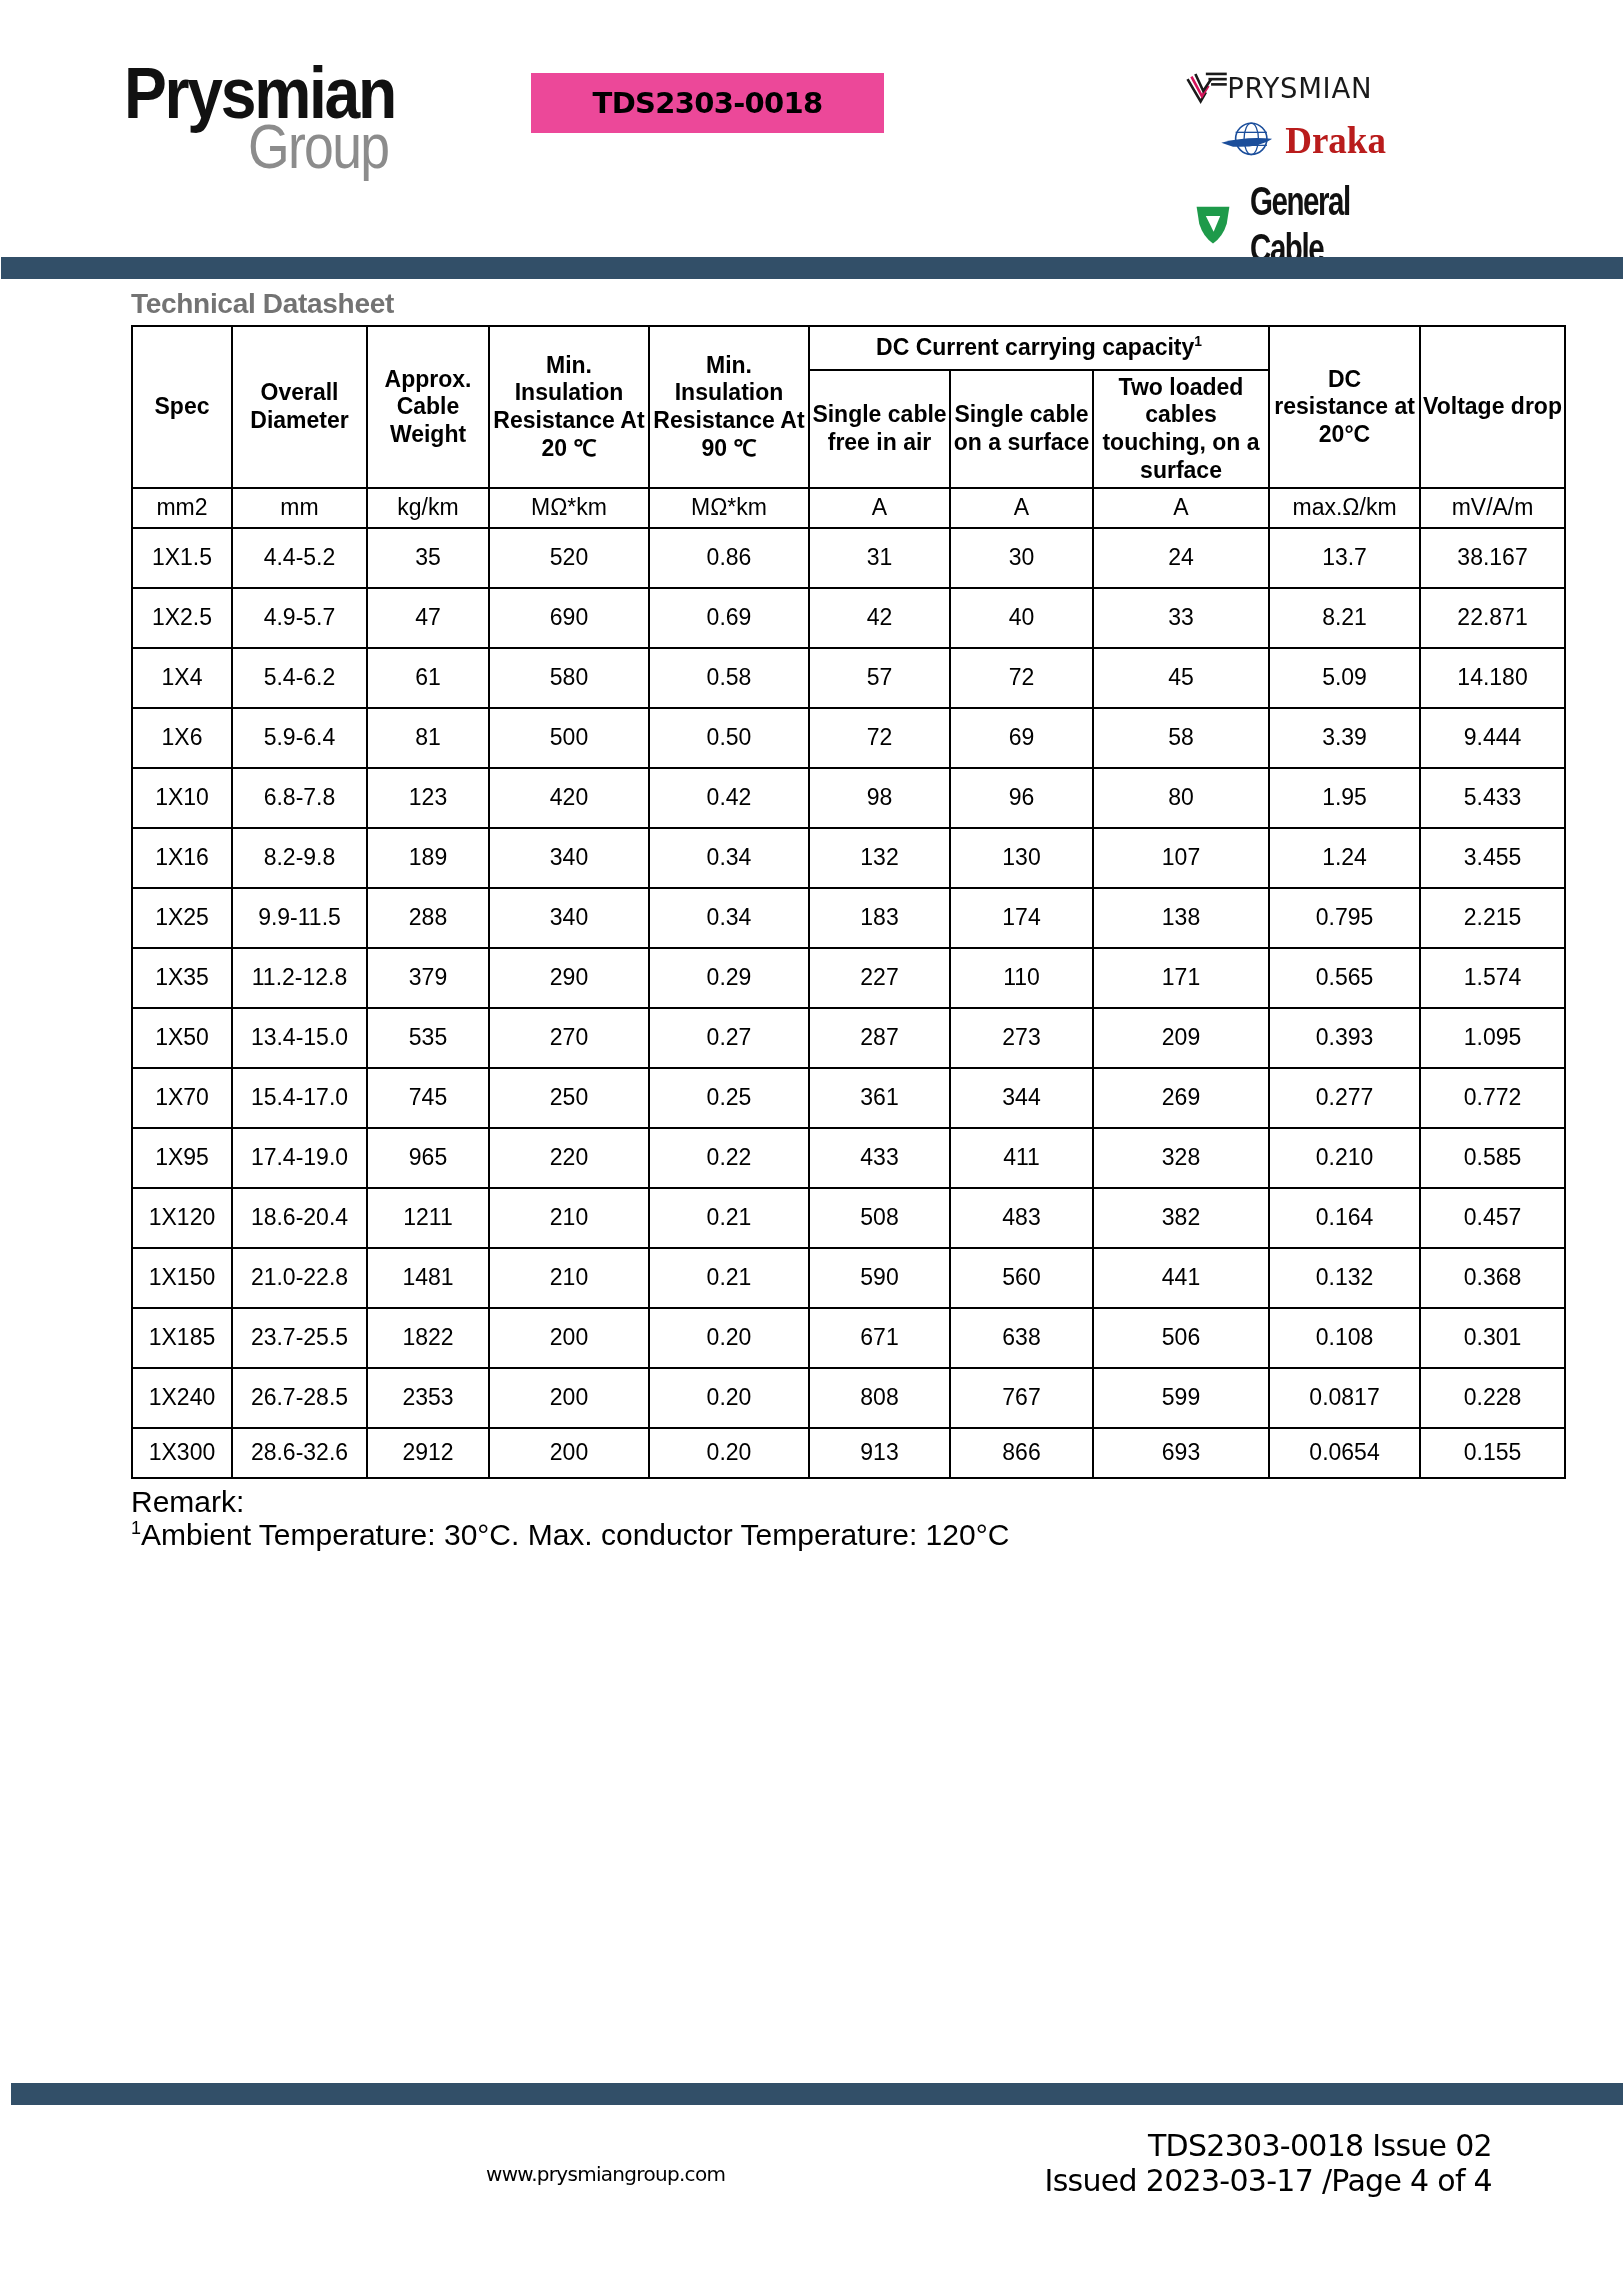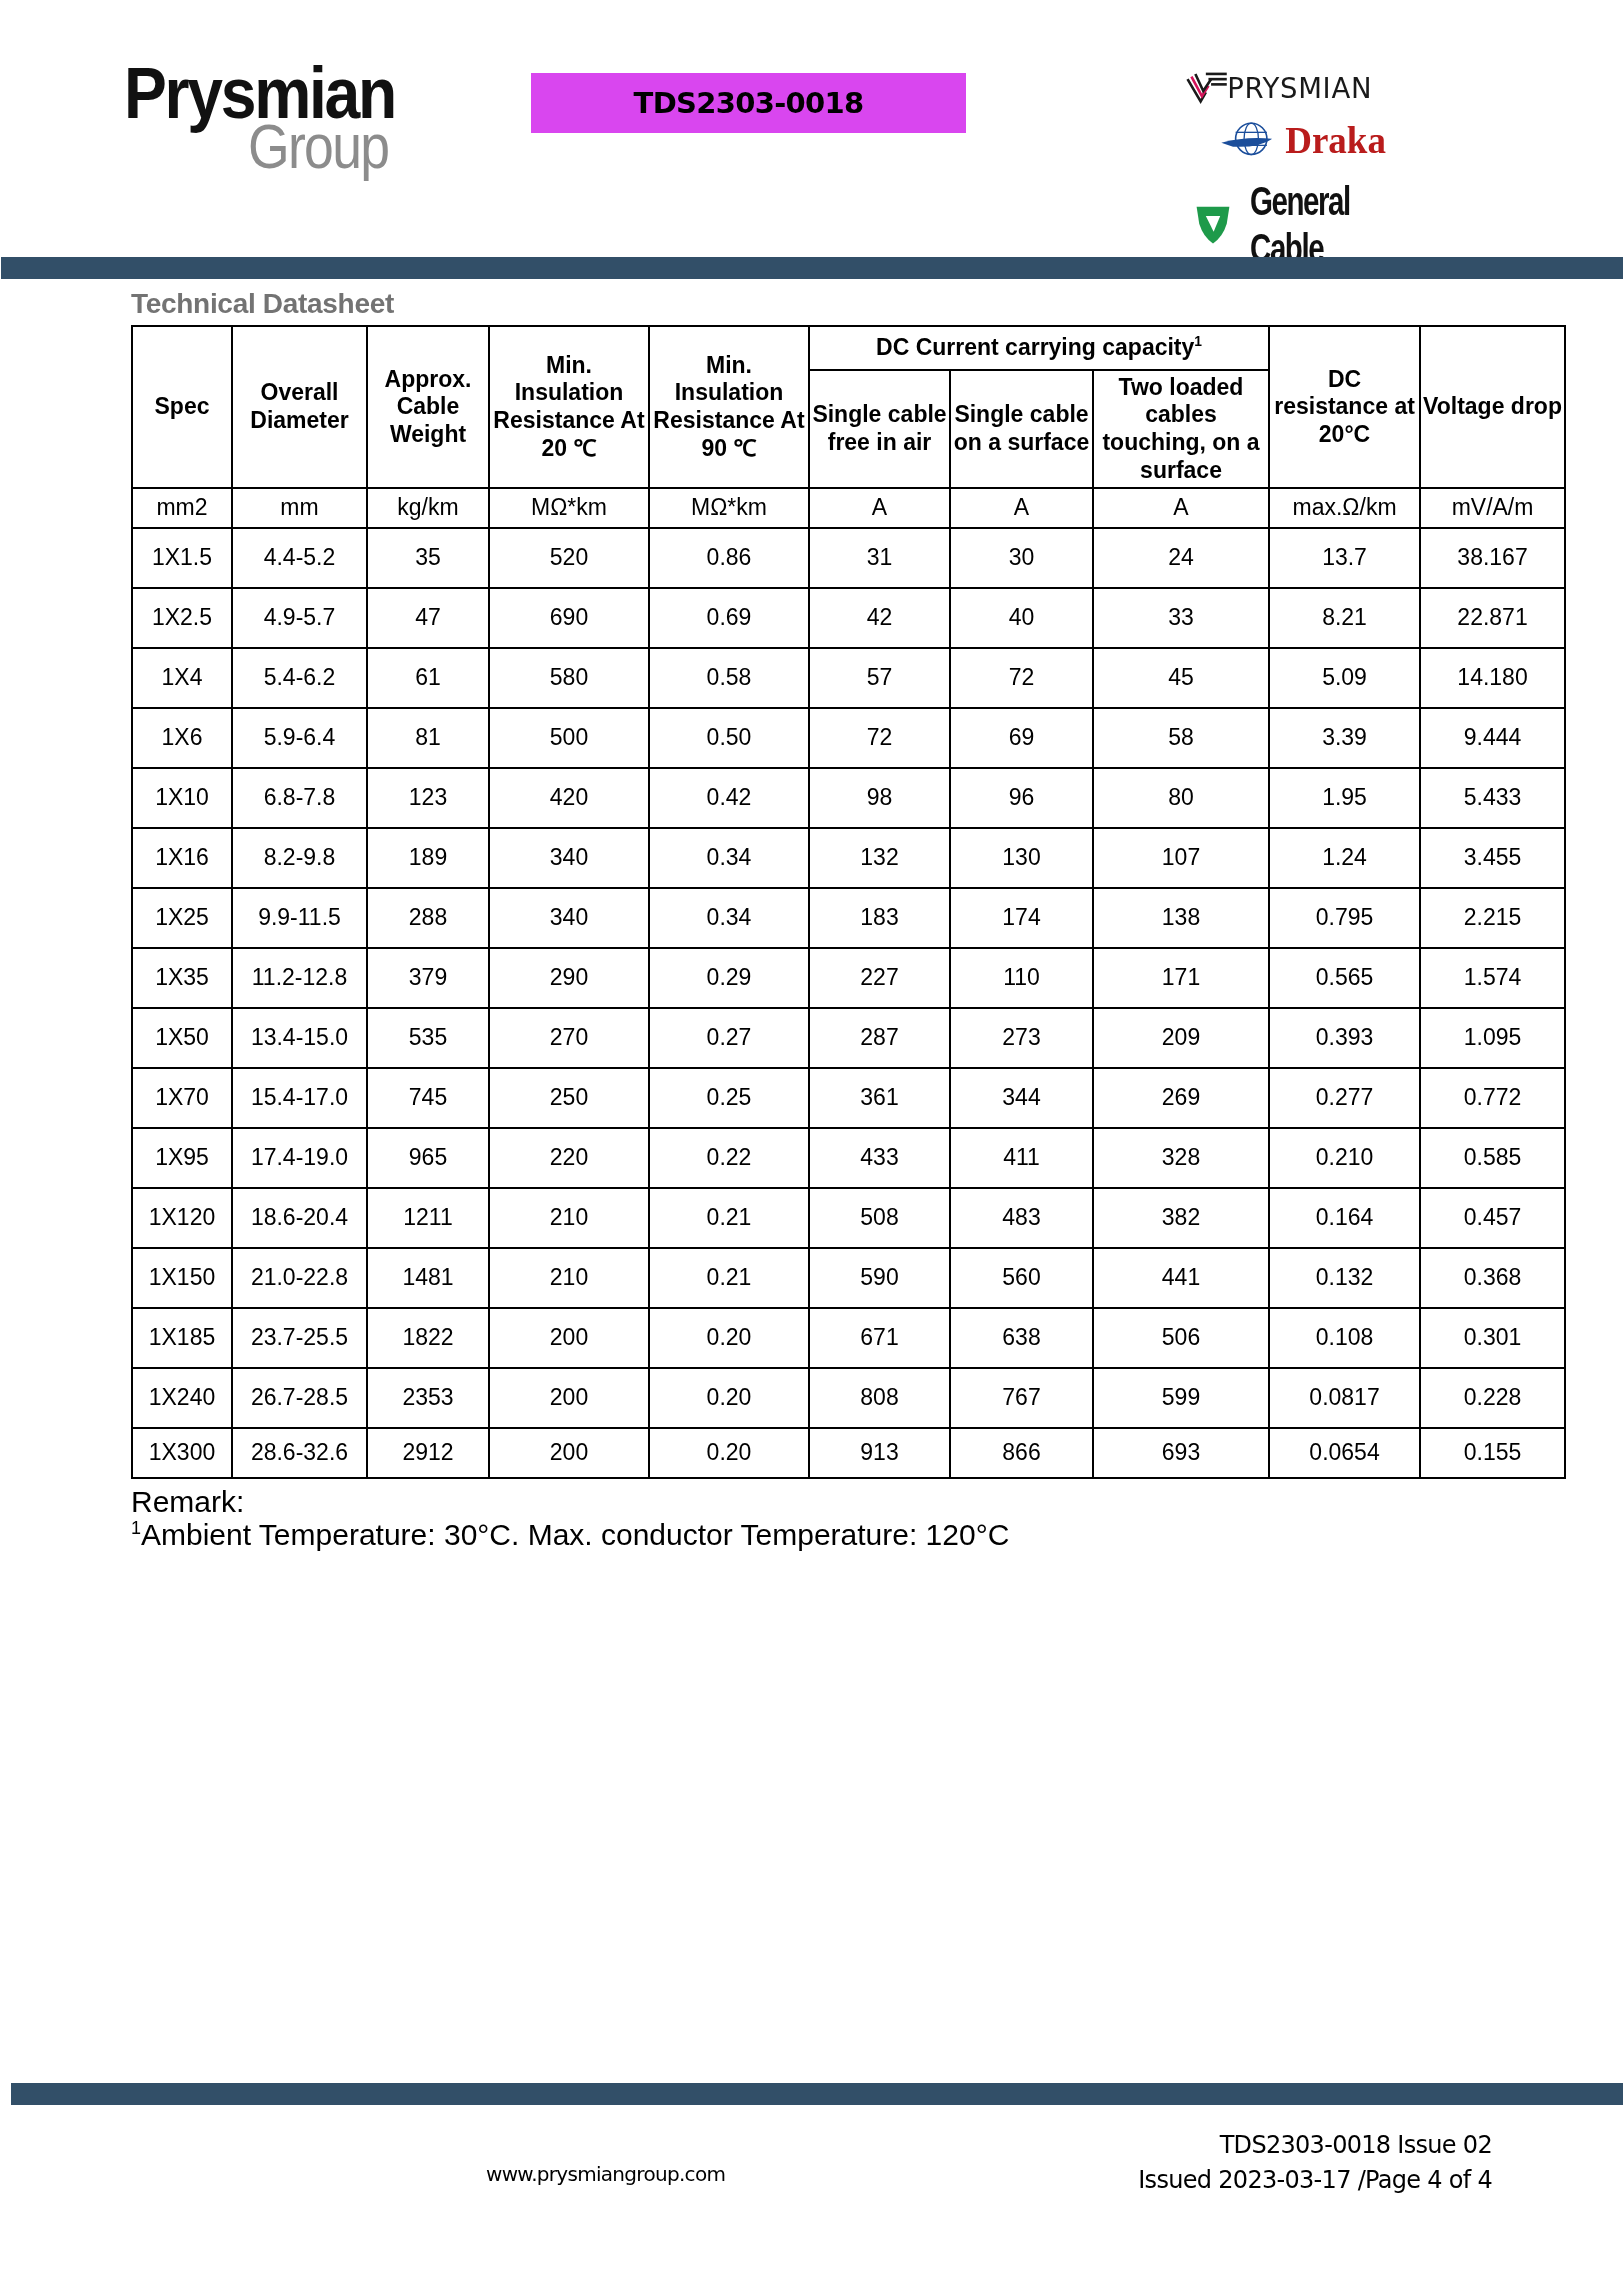--- a/index.html
+++ b/index.html
@@ -7,22 +7,22 @@
          font-family: "Liberation Sans", sans-serif; color: #000; }
 
   
   .logo-group { position: absolute; left: 124px; top: 56px; width: 275px; height: 121px; }
   .logo-prysmian { position: absolute; left: 0; top: 0; font-family: "Liberation Sans", sans-serif;
                    font-size: 73px; font-weight: bold; letter-spacing: -2.6px; line-height: 1;
                    transform: scaleX(0.88); transform-origin: left top; color: #111; }
   .logo-group-word { position: absolute; left: 124px; top: 59px; font-size: 63px; color: #8c8c8c;
                      line-height: 1; letter-spacing: -2px; transform: scaleX(0.85); transform-origin: left top; }
 
-  .doc-code-box { position: absolute; left: 531px; top: 73px; width: 435px; height: 60px;
-                  background: #d946ef; display: flex; align-items: center; justify-content: center; }
+  .doc-code-box { position: absolute; left: 531px; top: 73px; width: 353px; height: 60px;
+                  background: #ec4899; display: flex; align-items: center; justify-content: center; }
   .doc-code-box span { font-family: "DejaVu Sans", sans-serif; font-weight: bold; font-size: 29px;
                        letter-spacing: -0.7px; }
 
   .brand-stack { position: absolute; left: 1181px; top: 65px; width: 262px; height: 170px; }
   .brand-row { position: absolute; display: flex; align-items: center; }
   .brand-prysmian { left: 5.2px; top: 5.2px; }
   .brand-prysmian .txt { font-size: 27.5px; letter-spacing: 0.7px; color: #1a1a1a; font-family: "DejaVu Sans", sans-serif; }
   .brand-draka { left: 39px; top: 54px; }
   .brand-draka .txt { font-family: "Liberation Serif", serif; font-weight: bold; font-size: 37px; color: #b91c1c; }
   .brand-gc { left: 13px; top: 113px; }
@@ -50,21 +50,21 @@
   sup { font-size: 60%; vertical-align: super; line-height: 0; }
 
   
   .remark { position: absolute; left: 131px; top: 1485px; font-size: 30px; line-height: 33px; }
 
   
   .bottom-bar { position: absolute; left: 10.5px; top: 2083px; width: 1613px; height: 21.6px; background: #324f68; }
   .footer-url { position: absolute; left: 486px; top: 2162px; font-family: "DejaVu Sans", sans-serif;
                 font-size: 20px; letter-spacing: -0.7px; }
   .footer-meta { position: absolute; right: 131px; top: 2128px; text-align: right;
-                 font-family: "DejaVu Sans", sans-serif; font-size: 24px; line-height: 35px; letter-spacing: -0.7px; }
+                 font-family: "DejaVu Sans", sans-serif; font-size: 30px; line-height: 35px; letter-spacing: -0.7px; }
 </style>
 </head>
 <body>
 
 <div class="logo-group">
   <div class="logo-prysmian">Prysmian</div>
   <div class="logo-group-word">Group</div>
 </div>
 
 <div class="doc-code-box">

